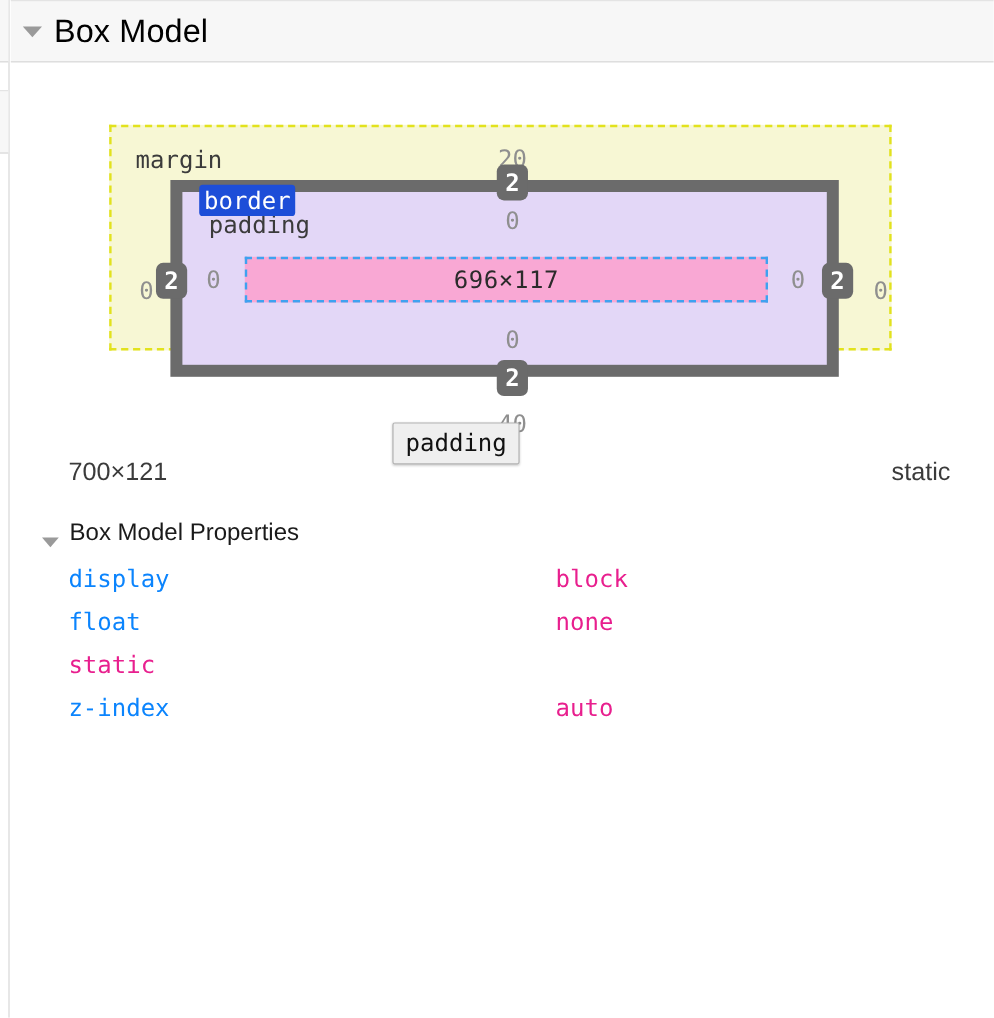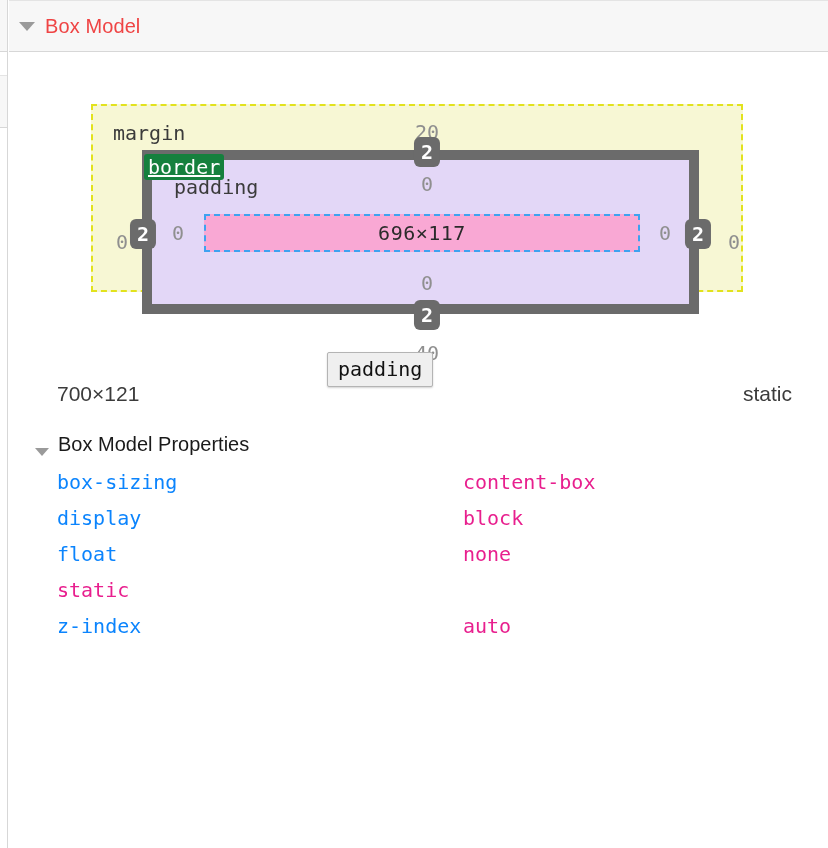--- a/index.html
+++ b/index.html
@@ -74,22 +74,22 @@
   .twisty {
     width: 0;
     height: 0;
     border-left: 8px solid transparent;
     border-right: 8px solid transparent;
     border-top: 9px solid #9a9a9a;
     margin-right: 10px;
     flex: 0 0 auto;
   }
   .section-header-title {
-    font-size: 20px;
-    color: #ef4444;
+    font-size: 27px;
+    color: #000000;
     letter-spacing: 0.1px;
   }
 
   
   #boxmodel-wrap {
     position: relative;
     height: 330px;
   }
   #margin-box {
     position: absolute;
@@ -113,27 +113,26 @@
   #border-box {
     position: absolute;
     left: 49px;
     top: 44px;
     width: 557px;
     height: 164px;
     background: #6b6b6b;
     box-sizing: border-box;
   }
   #label-border {
-    left: 2px; top: 4px;
+    left: 24px; top: 4px;
     color: #ffffff;
-    background: #15803d;
+    background: #1d4ed8;
     padding: 1px 4px;
     border-radius: 3px;
     z-index: 4;
-    text-decoration: underline;
   }
 
   #padding-box {
     position: absolute;
     left: 10px;
     top: 10px;
     width: 537px;
     height: 144px;
     background: #e3d7f7;
     box-sizing: border-box;
@@ -317,24 +316,20 @@
     <span id="summary-position">static</span>
   </div>
 
   <div id="props-header">
     <span class="twisty"></span>
     <span id="props-title">Box Model Properties</span>
   </div>
 
   <div id="props-list">
     <div class="prop-row">
-      <span class="prop-name">box-sizing</span>
-      <span class="prop-value">content-box</span>
-    </div>
-    <div class="prop-row">
       <span class="prop-name">display</span>
       <span class="prop-value">block</span>
     </div>
     <div class="prop-row">
       <span class="prop-name">float</span>
       <span class="prop-value">none</span>
     </div>
     <div class="prop-row">
       <span class="prop-value">static</span>
     </div>

